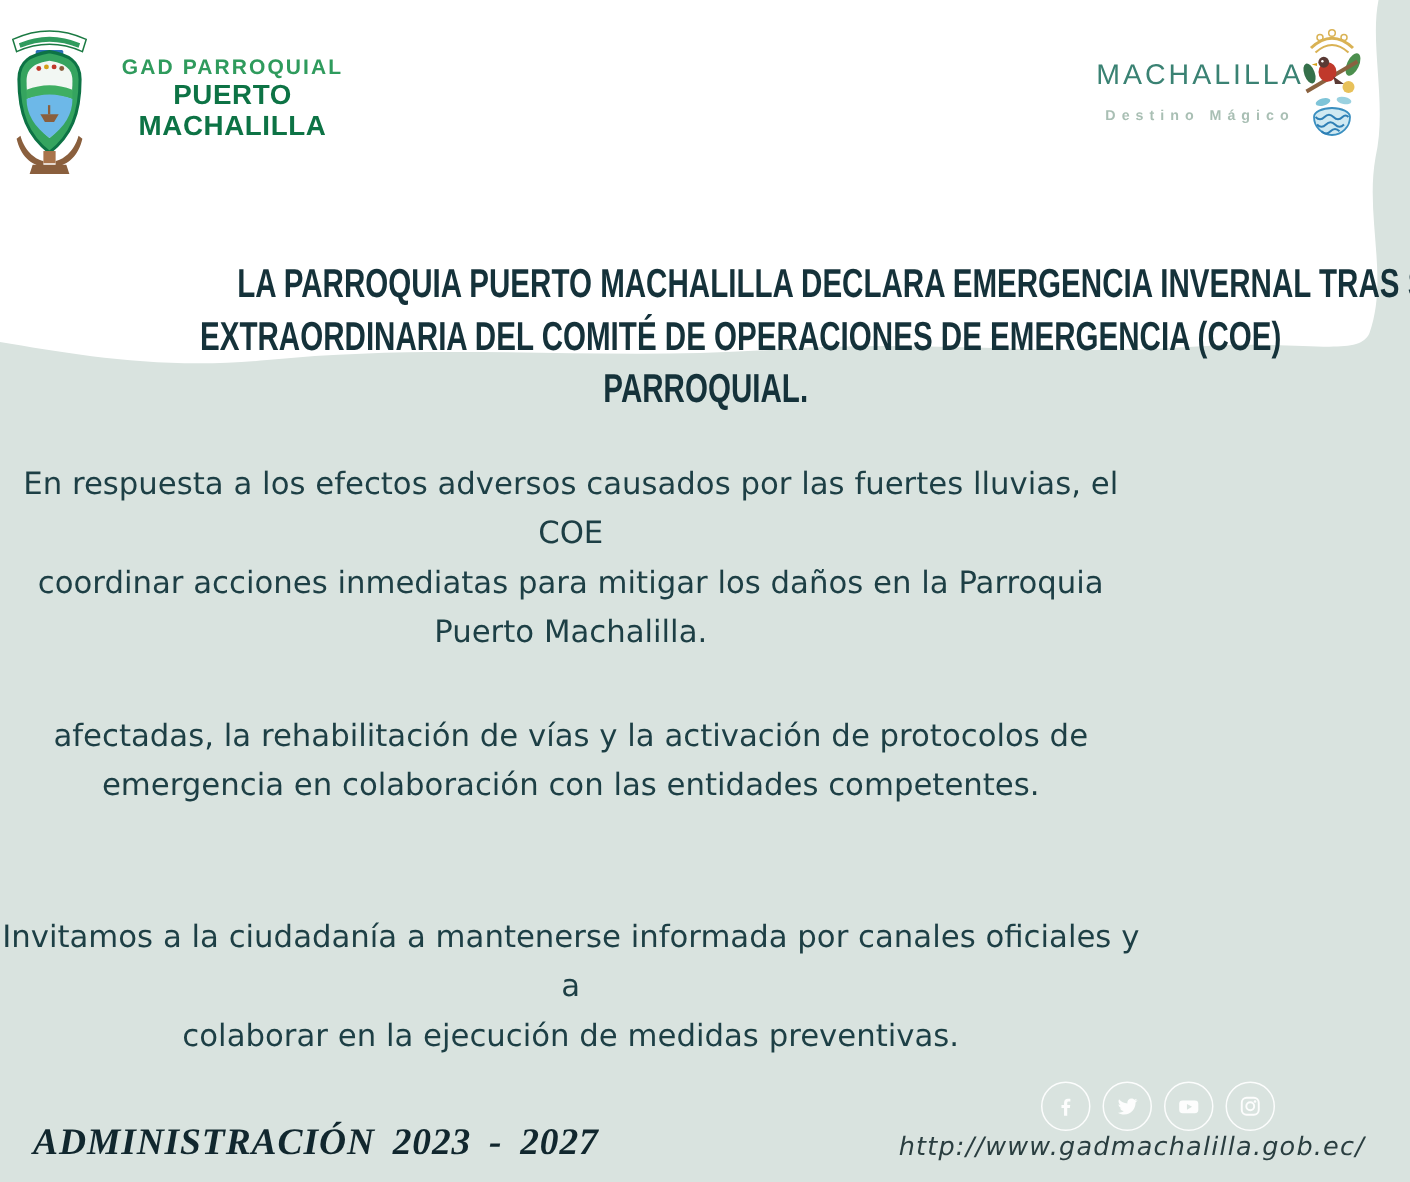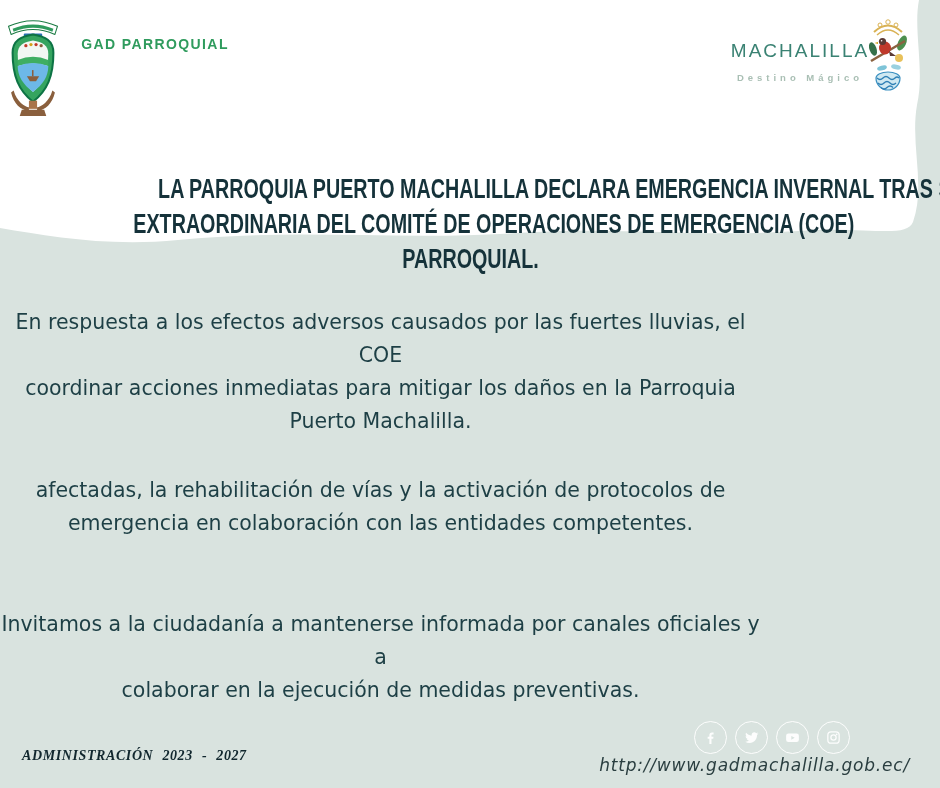--- a/index.html
+++ b/index.html
@@ -26,21 +26,21 @@
   .heading .hline{display:block;font-size:27px;font-weight:bold;line-height:35px;}
   .heading .hline > span{display:inline-block;transform:scaleX(.73);transform-origin:50% 50%;white-space:nowrap;}
 
   
   .para{left:0;width:761px;text-align:center;color:#1d3f45;
         font-family:"DejaVu Sans",sans-serif;font-size:20.5px;line-height:33px;}
   .p1{top:306px;} .p2{top:474px;} .p3{top:608px;}
 
   
   .admin{left:22px;top:748px;font-family:"Liberation Serif",serif;font-weight:bold;
-         font-style:italic;font-size:14px;letter-spacing:.6px;word-spacing:5px;color:#11272e;}
+         font-style:italic;font-size:25px;letter-spacing:.6px;word-spacing:5px;color:#11272e;}
   .social-row{left:694px;top:721px;display:flex;gap:8px;}
   .social-circle{width:33px;height:33px;border:1.6px solid rgba(255,255,255,.92);
          border-radius:50%;display:flex;align-items:center;justify-content:center;box-sizing:border-box;}
   .social-circle svg{width:17px;height:17px;opacity:.95;}
   .website{right:30px;top:755px;font-family:"DejaVu Sans",sans-serif;font-style:italic;
          font-size:17px;letter-spacing:.8px;color:#2a3e40;}
 </style>
 </head>
 <body>
 
@@ -71,20 +71,21 @@
     <path d="M20,62 L32,62 L29,67 L23,67 Z" fill="#8a5f3d"></path>
     <rect x="25" y="56" width="1.5" height="6" fill="#8a5f3d"></rect>
     <path d="M7,76 C10,87 18,92 22,92.5 L22,96 C14,95.5 7,89 4.5,78 Z" fill="#8a5f3d"></path>
     <path d="M45,76 C42,87 34,92 30,92.5 L30,96 C38,95.5 45,89 47.5,78 Z" fill="#8a5f3d"></path>
     <rect x="22" y="86" width="8" height="8" fill="#a9744b"></rect>
     <path d="M15,95 L37,95 L39,101 L13,101 Z" fill="#8a5f3d"></path>
   </svg>
 
   <div class="abs org-text">
     <div class="org-line1">GAD PARROQUIAL</div>
+    <div class="org-line2">PUERTO MACHALILLA</div>
   </div>
 
 
   <div class="abs brand-name">MACHALILLA</div>
   <div class="abs brand-tagline">Destino Mágico</div>
 
   <svg class="abs" style="left:866px;top:16px;" width="44" height="80" viewBox="0 0 44 80">
     <path d="M8,16 Q22,3 36,16" fill="none" stroke="#d9b254" stroke-width="2"></path>
     <path d="M11,19 Q22,9 33,19" fill="none" stroke="#d9b254" stroke-width="1.4"></path>
     <circle cx="14" cy="9" r="2" fill="none" stroke="#d9b254" stroke-width="1"></circle>

